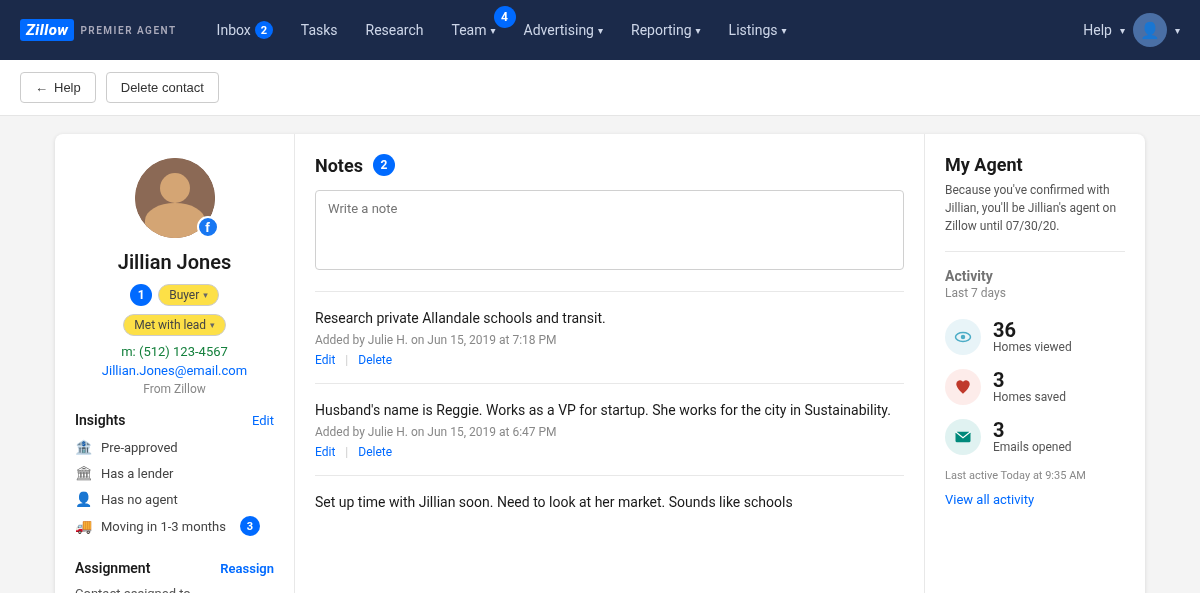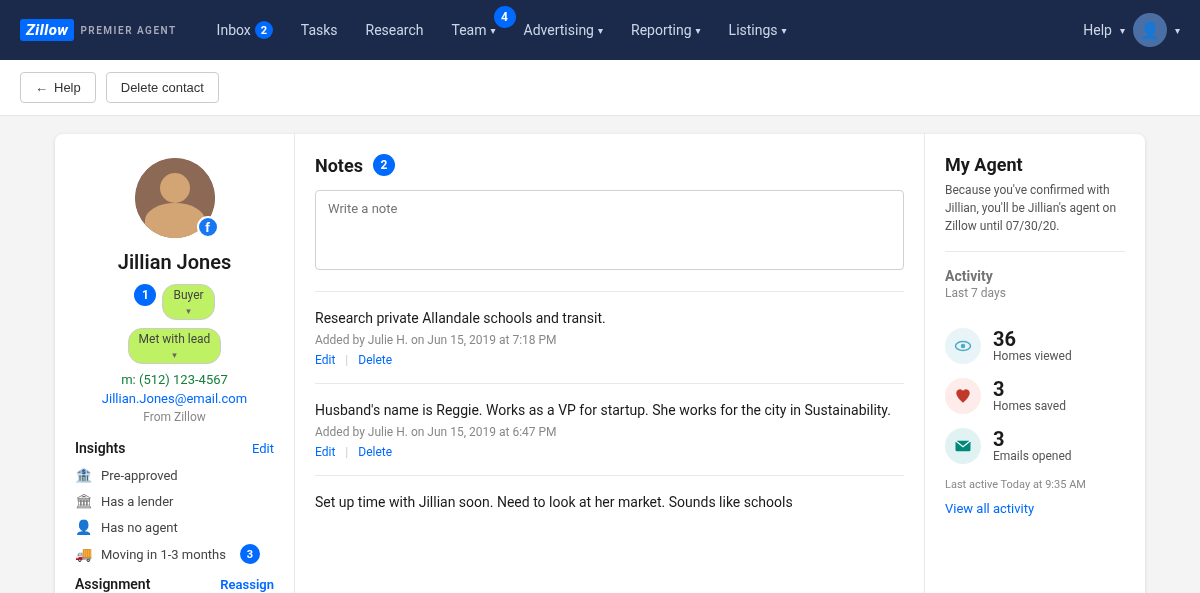--- a/index.html
+++ b/index.html
@@ -209,31 +209,30 @@
       color: #1a1a1a;
       margin-bottom: 10px;
     }
     .badge-row {
       display: flex;
       justify-content: center;
       margin-bottom: 8px;
       gap: 6px;
     }
     .contact-badge {
-      background: #bef264;
+      background: #fde047;
       border: 1px solid #ccc;
       border-radius: 14px;
       padding: 3px 10px;
       font-size: 12px;
       color: #444;
       display: flex;
       align-items: center;
       gap: 4px;
       cursor: pointer;
-      flex-direction: column;
     }
     .contact-badge .chevron { font-size: 9px; color: #666; }
     .contact-info {
       text-align: center;
       margin-bottom: 16px;
     }
     .contact-phone { color: #15803d; font-size: 13px; margin-bottom: 4px; }
     .contact-email { color: #006aff; font-size: 13px; margin-bottom: 4px; cursor: pointer; }
     .contact-source { color: #888; font-size: 12px; }
 
@@ -245,21 +244,21 @@
       display: flex;
       justify-content: space-between;
       align-items: center;
     }
     .section-title .edit-link {
       color: #006aff;
       font-size: 13px;
       font-weight: 400;
       cursor: pointer;
     }
-    .insights-section { margin-bottom: 12px; }
+    .insights-section { margin-bottom: 24px; }
     .insight-item {
       display: flex;
       align-items: center;
       gap: 8px;
       font-size: 13px;
       color: #444;
       margin-bottom: 8px;
     }
     .insight-icon {
       width: 18px;
@@ -376,21 +375,21 @@
     .activity-section { }
     .activity-title {
       font-size: 14px;
       font-weight: 700;
       color: #737373;
       margin-bottom: 2px;
     }
     .activity-subtitle {
       font-size: 12px;
       color: #888;
-      margin-bottom: 28px;
+      margin-bottom: 19px;
     }
     .activity-item {
       display: flex;
       align-items: center;
       gap: 12px;
       margin-bottom: 14px;
     }
     .activity-icon-wrap {
       width: 36px;
       height: 36px;

